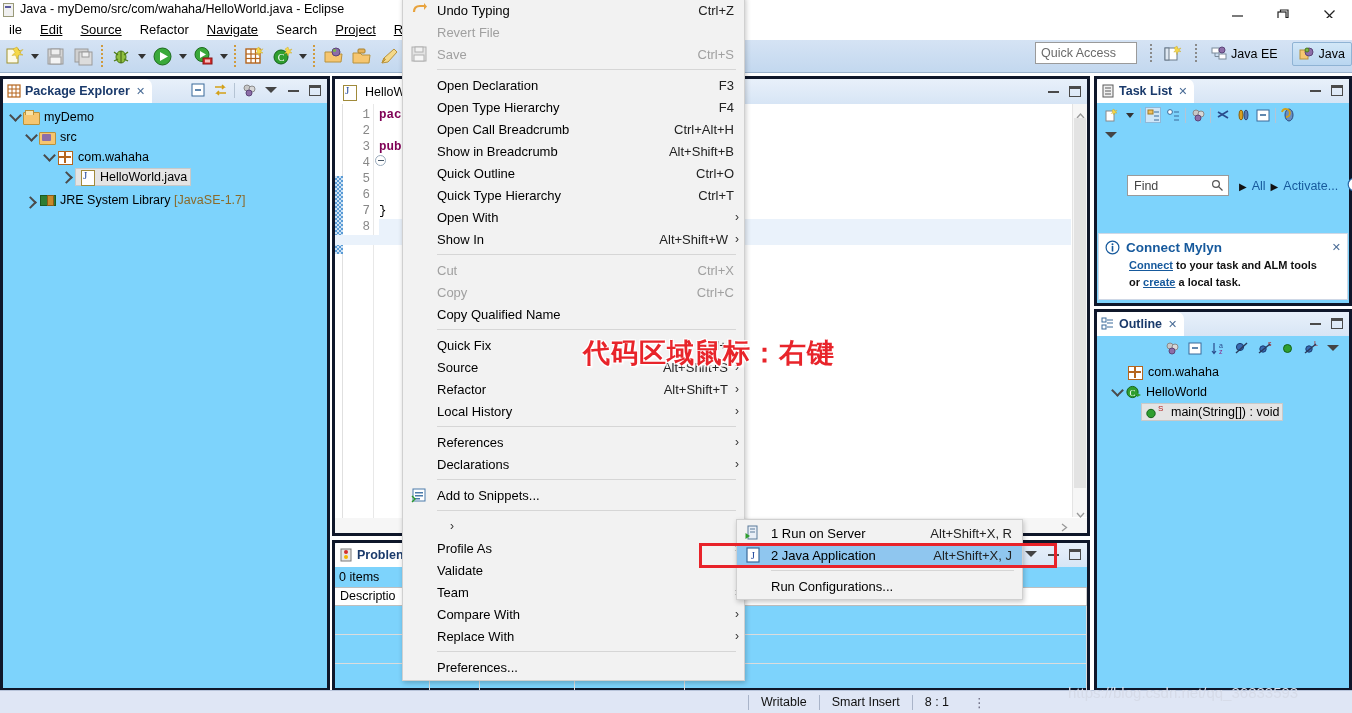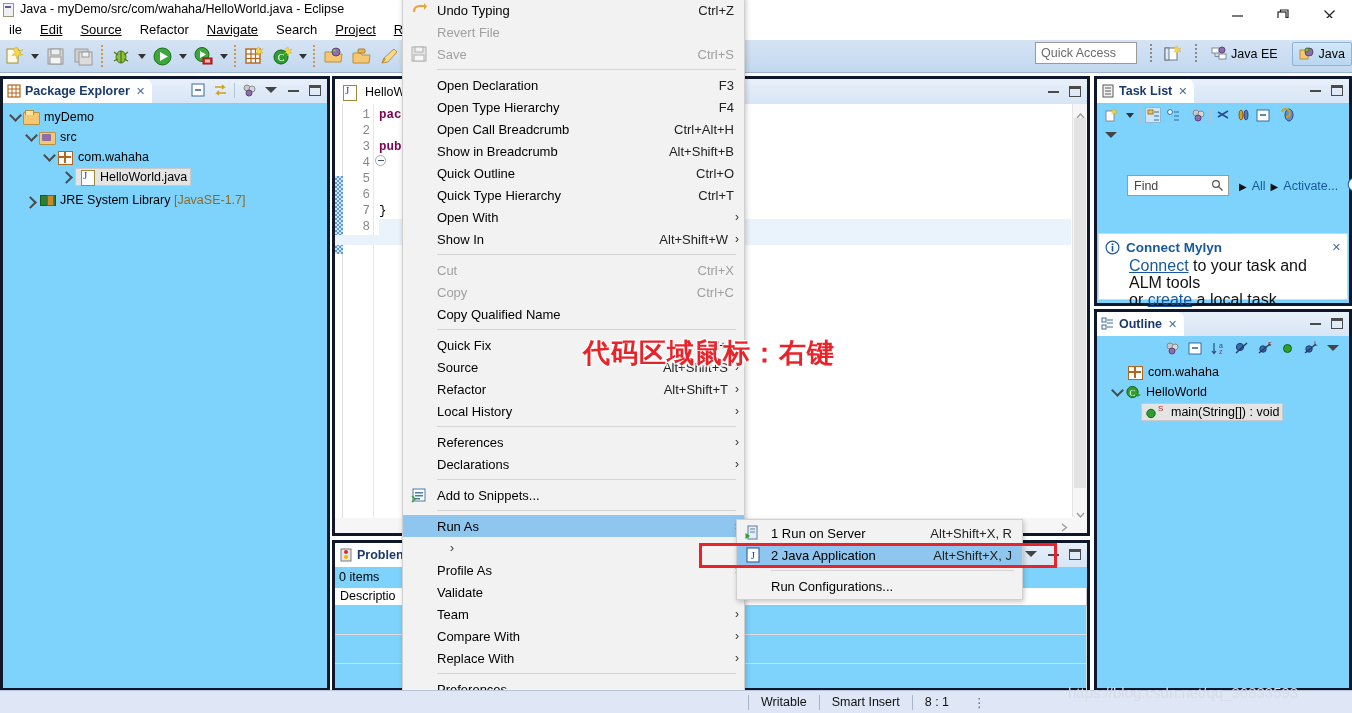--- a/index.html
+++ b/index.html
@@ -181,21 +181,21 @@
   }
   .anno-box { position:absolute; border:3px solid #e8232a; background:transparent; }
   .watermark {
     position:absolute; color:#d6dbe8; font-size:15px; white-space:nowrap;
     font-family:"Liberation Sans", sans-serif;
   }
 
   
   .mylyn { position:absolute; background:#fff; border:1px solid #cfd8e6; }
   .mylyn-title { color:#16599c; font-weight:bold; font-size:13.5px; }
-  .mylyn-body { font-size:16px; color:#111; line-height:17px; }
+  .mylyn-body { font-size:11px; color:#111; line-height:17px;font-weight:bold; }
   .link { color:#16599c; text-decoration:underline; }
 
   .find-box { position:absolute; background:#fff; border:1px solid #9a9a9a;
               display:flex; align-items:center; font-size:12.5px; color:#444; }
   .small-link { color:#16599c; font-size:12.5px; }
   .scroll-v { position:absolute; right:0; top:0; bottom:0; width:15px; background:#f6f6f6; border-left:1px solid #e4e4e4; }
   .scroll-thumb { position:absolute; left:1px; right:1px; background:#e3e3e3; }
   .scroll-h { position:absolute; left:0; right:0; bottom:0; height:15px; background:#f6f6f6; }
 </style>
 </head>
@@ -973,26 +973,20 @@
           <rect x="4" y="11" width="5" height="1.5" fill="#4a7aaa"></rect>
           <polyline points="1,9 4,12 1,15" fill="none" stroke="#2a9a2a" stroke-width="1.4"></polyline>
         </svg>
       </div>
       <div class="ci-label">Add to Snippets...</div>
       <div class="ci-accel"></div>
     </div>
 
     <div class="ctx-sep"></div>
 
-    <div class="ctx-item highlight">
-      <div class="ci-icon"></div>
-      <div class="ci-label">Run As</div>
-      <div class="ci-accel"></div>
-      <div class="ci-sub">›</div>
-    </div>
     <div class="ctx-item">
       <div class="ci-icon"></div>
       <div class="ci-accel"></div>
       <div class="ci-sub">›</div>
     </div>
     <div class="ctx-item">
       <div class="ci-icon"></div>
       <div class="ci-label">Profile As</div>
       <div class="ci-accel"></div>
       <div class="ci-sub">›</div>

